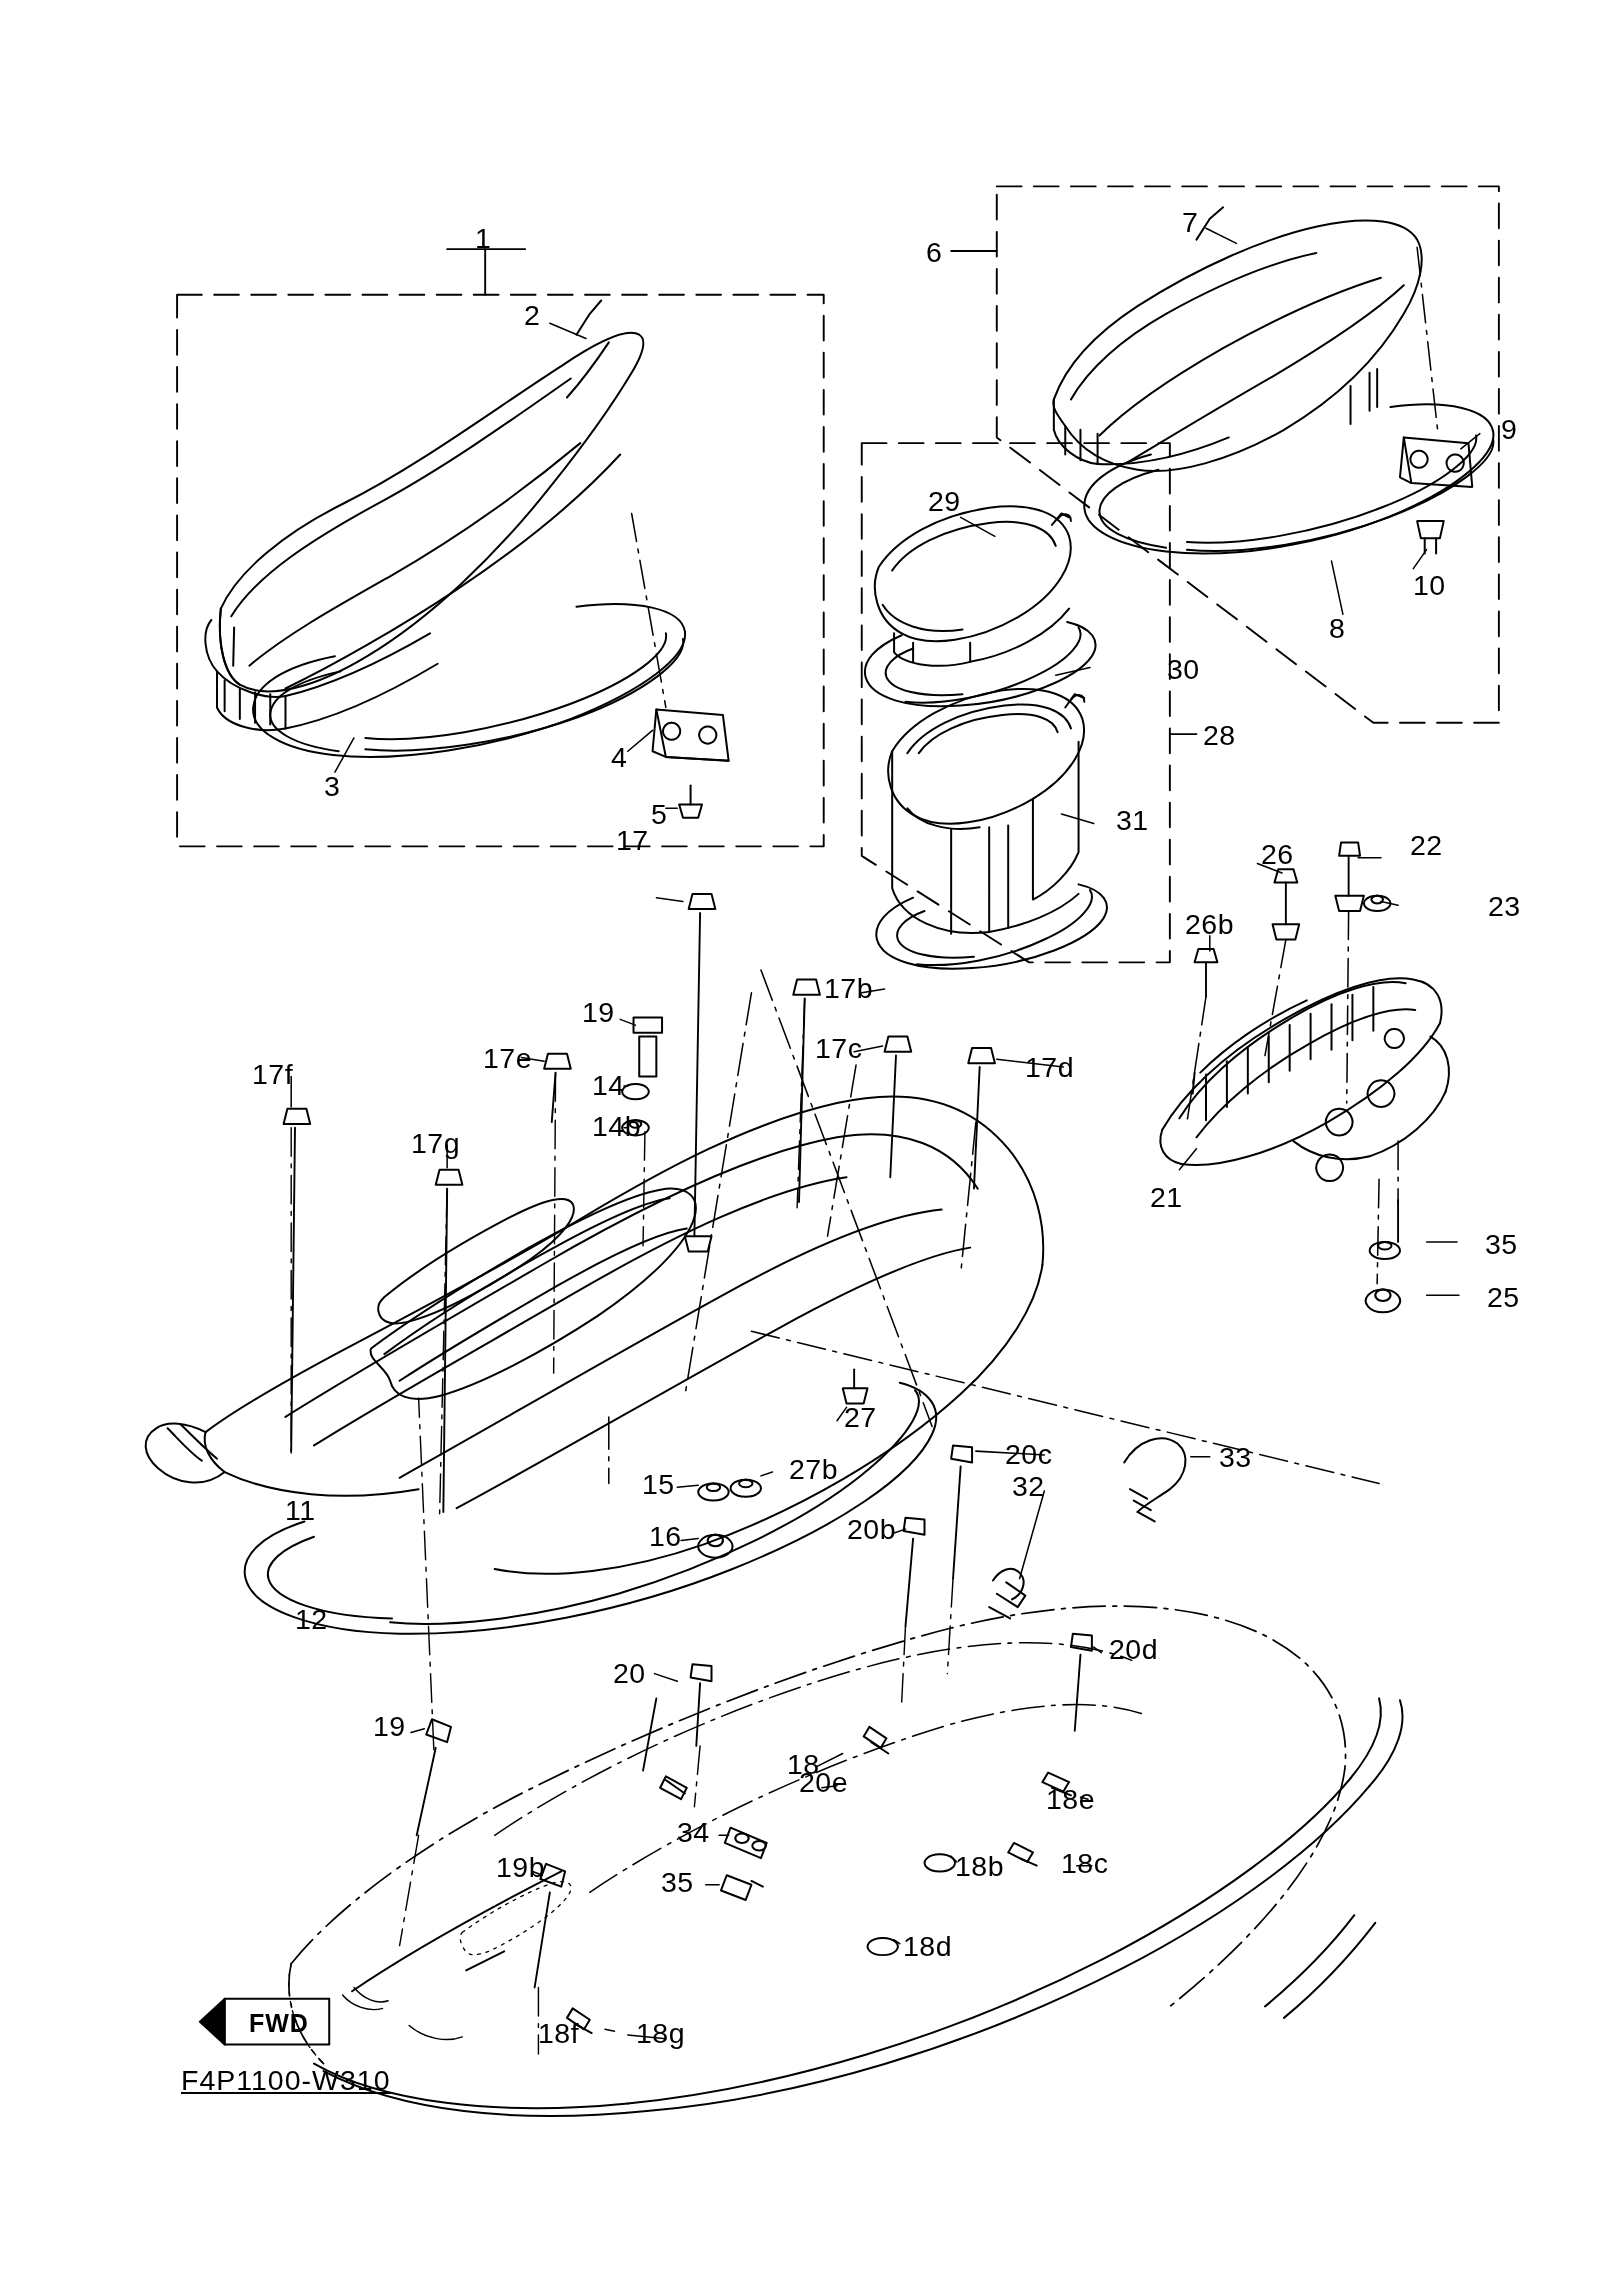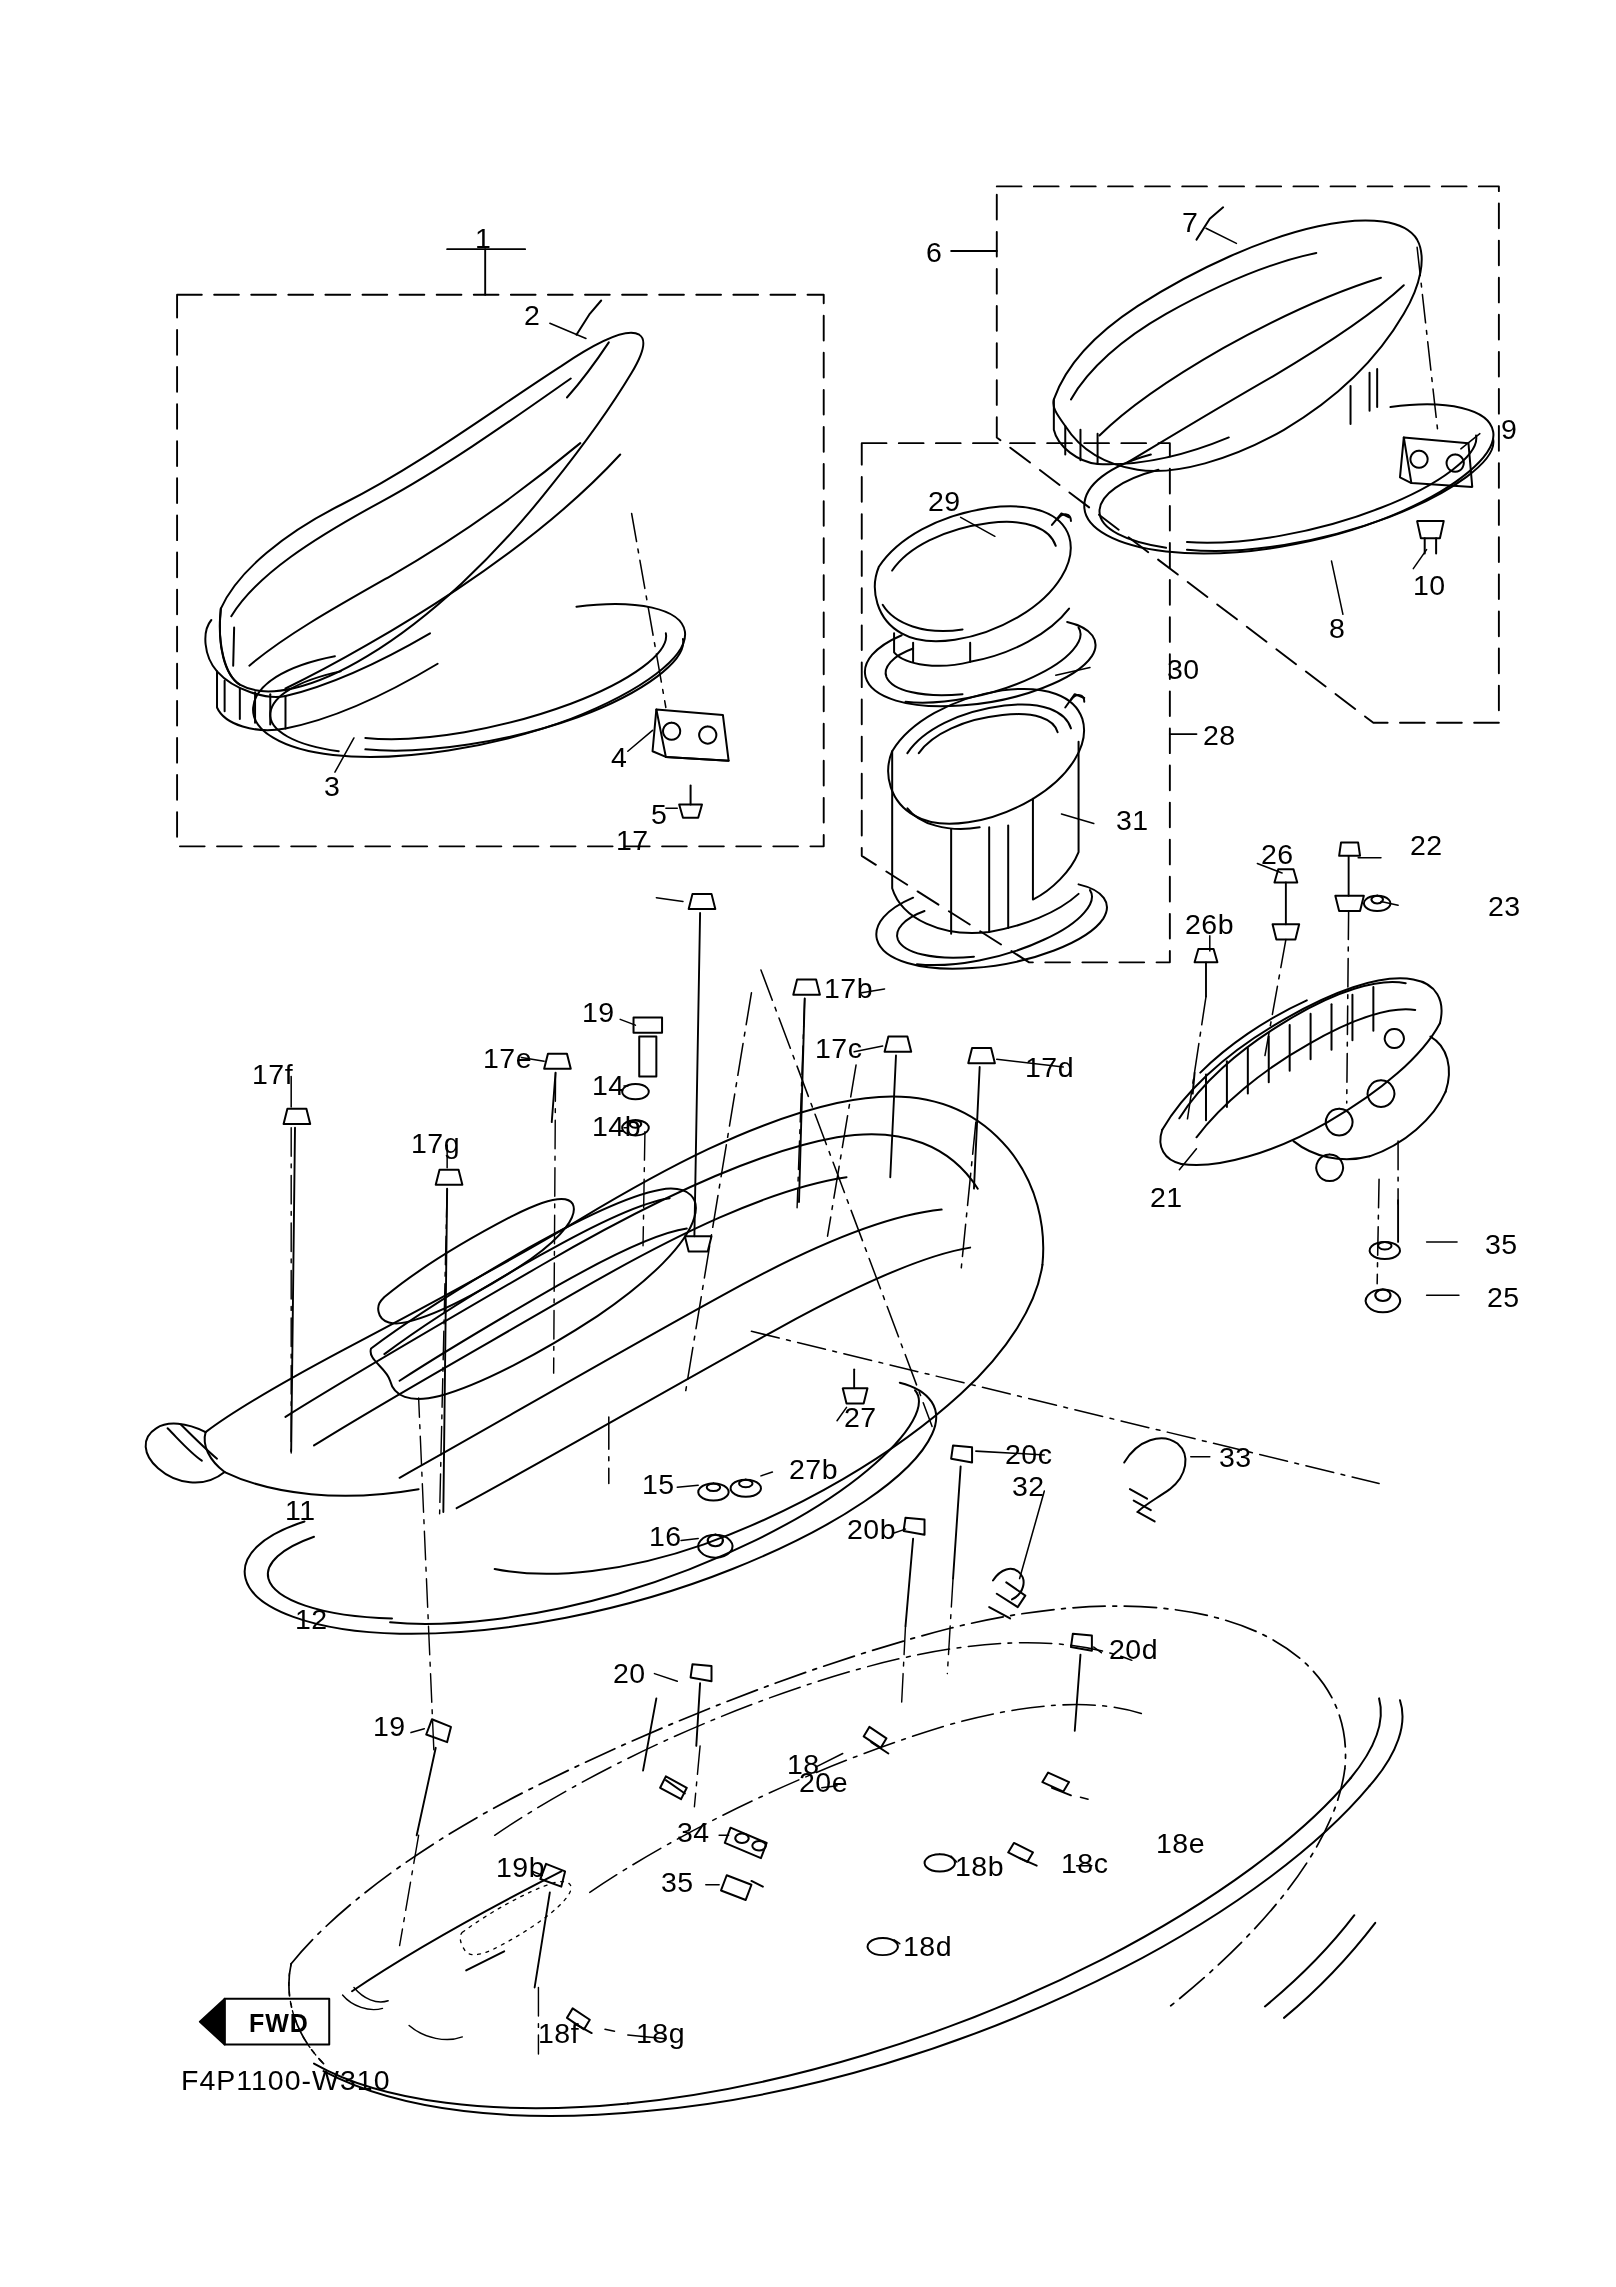--- a/index.html
+++ b/index.html
@@ -1,20 +1,20 @@
 <!DOCTYPE html>
 <html style="font-size:15px"><head>
 <meta charset="utf-8">
 <style>
   html,body{margin:0;padding:0;background:#ffffff;}
   body{font-family:"Liberation Sans", sans-serif;color:#000;}
   #page{position:relative;width:1617px;height:2287px;background:#fff;overflow:hidden;}
   #art{position:absolute;left:0;top:0;width:1617px;height:2287px;}
   .cal{position:absolute;font-size:28.5px;line-height:28.5px;letter-spacing:0.5px;color:#000;white-space:nowrap;}
-  .diagcode{position:absolute;font-size:28.5px;letter-spacing:1px;color:#000;white-space:nowrap;}
+  .diagcode{position:absolute;font-size:28.5px;letter-spacing:1px;color:#000;white-space:nowrap;text-decoration:underline;}
   .fwdlabel{position:absolute;font-size:25px;font-weight:bold;letter-spacing:1px;color:#000;}
 </style>
 </head>
 <body>
 
 <div id="page">
 
   <svg id="art" viewBox="0 0 1700 2405" xmlns="http://www.w3.org/2000/svg">
     <g fill="none" stroke="#000" stroke-width="2.1" stroke-linejoin="round" stroke-linecap="round">
 
@@ -489,21 +489,21 @@
   <div class="cal" style="left:824px;top:974px;">17b</div>
   <div class="cal" style="left:815px;top:1034px;">17c</div>
   <div class="cal" style="left:1025px;top:1053px;">17d</div>
   <div class="cal" style="left:483px;top:1044px;">17e</div>
   <div class="cal" style="left:252px;top:1060px;">17f</div>
   <div class="cal" style="left:411px;top:1129px;">17g</div>
   <div class="cal" style="left:787px;top:1750px;">18</div>
   <div class="cal" style="left:955px;top:1852px;">18b</div>
   <div class="cal" style="left:1061px;top:1849px;">18c</div>
   <div class="cal" style="left:903px;top:1932px;">18d</div>
-  <div class="cal" style="left:1156px;top:1785px;margin-top:44px;">18e</div>
+  <div class="cal" style="left:1046px;top:1785px;">18e</div>
   <div class="cal" style="left:538px;top:2019px;">18f</div>
   <div class="cal" style="left:636px;top:2019px;">18g</div>
   <div class="cal" style="left:373px;top:1712px;">19</div>
   <div class="cal" style="left:496px;top:1853px;">19b</div>
   <div class="cal" style="left:613px;top:1659px;">20</div>
   <div class="cal" style="left:847px;top:1515px;">20b</div>
   <div class="cal" style="left:1005px;top:1440px;">20c</div>
   <div class="cal" style="left:1109px;top:1635px;">20d</div>
   <div class="cal" style="left:799px;top:1768px;">20e</div>
   <div class="cal" style="left:1150px;top:1183px;">21</div>

